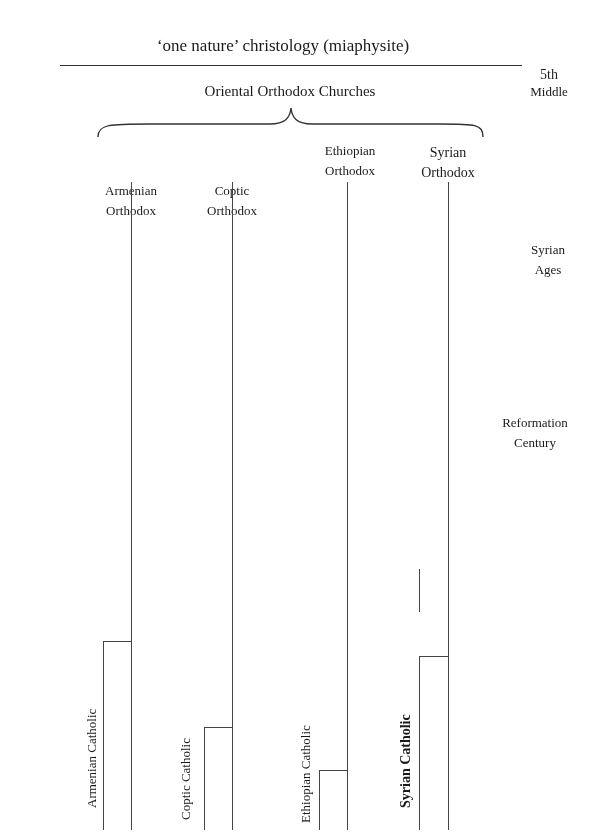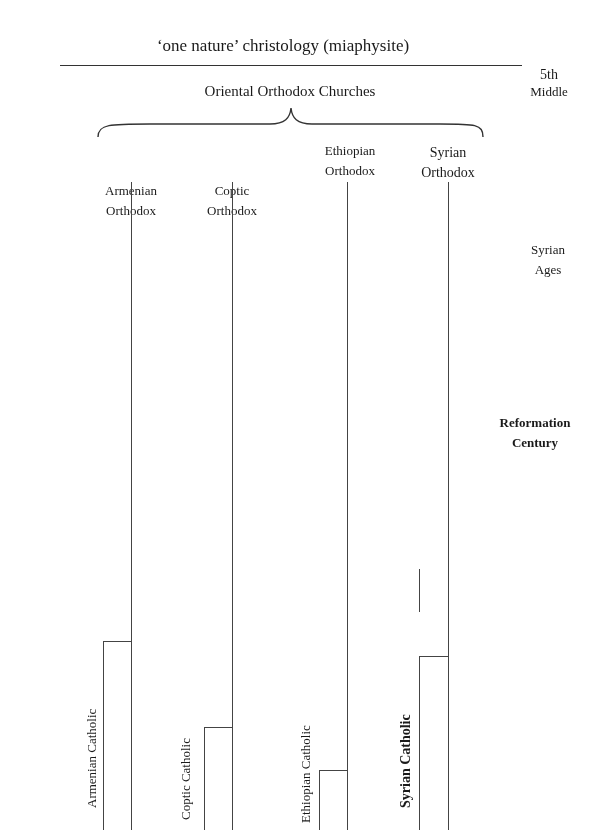--- a/index.html
+++ b/index.html
@@ -25,21 +25,21 @@
 <div class="abs rule"></div>
 
 <div class="abs period" style="top:68px; left:504px;">
   <div style="font-size:14px; line-height:14px;">5th</div>
   <div>Middle</div>
 </div>
 <div class="abs period" style="top:240px; left:503px;">
   <div>Syrian</div>
   <div>Ages</div>
 </div>
-<div class="abs period" style="top:413px; left:490px;font-weight:bold;">
+<div class="abs period" style="top:413px; left:490px;">
   <div>Reformation</div>
   <div>Century</div>
 </div>
 
 <div class="abs family">Oriental Orthodox Churches</div>
 
 <svg width="607" height="835">
   <path d="M98,137 C98,124 110,124 150,124 L270,124 C285,124 290,118 291,108 C292,118 297,124 312,124 L440,124 C475,124 483,124 483,137" fill="none" stroke="#333" stroke-width="1.4"></path>
 </svg>
 

